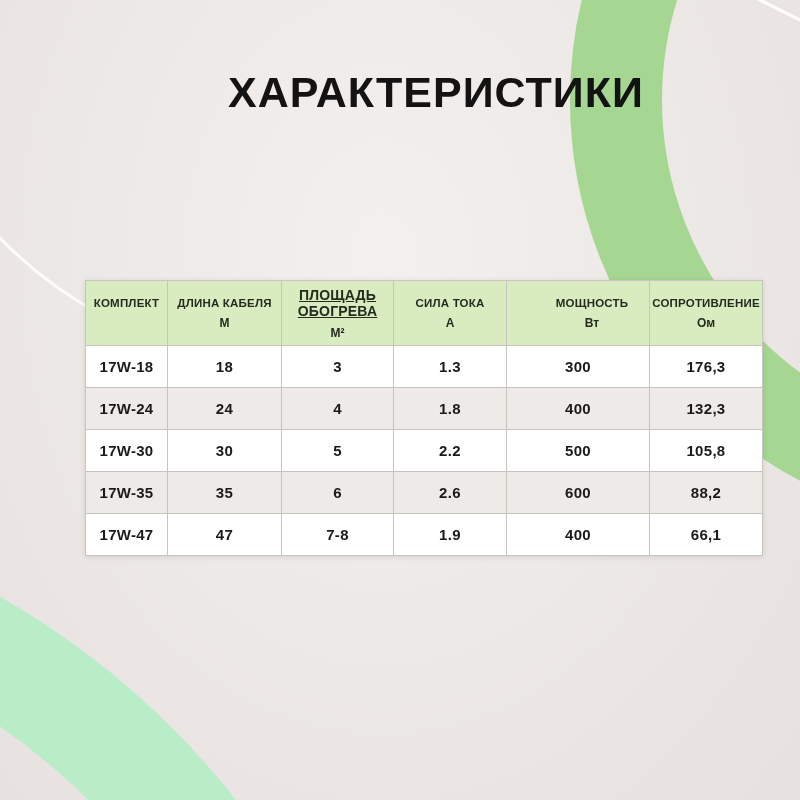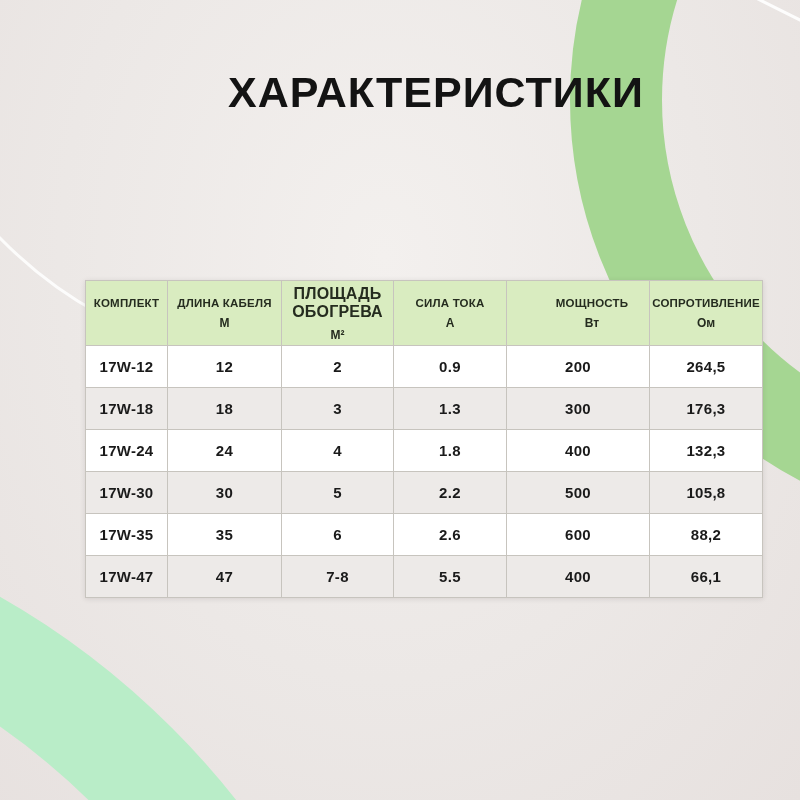--- a/index.html
+++ b/index.html
@@ -21,21 +21,21 @@
   }
   th,td{border:1px solid #c7c4be;text-align:center;vertical-align:middle;padding:0;}
   th{background:#d9ecc0;height:64px;color:#252c1f;font-weight:bold;}
   th:nth-child(1){width:81px;}
   th:nth-child(2){width:113px;}
   th:nth-child(3){width:111px;}
   th:nth-child(4){width:112px;}
   th:nth-child(5){width:114px;padding-left:28px;}
   th:nth-child(6){width:112px;}
   .colname{font-size:11.5px;letter-spacing:0.2px;}
-  th.col2 .colname{font-size:16px;}
+  th.col2 .colname{font-size:14px;text-decoration:underline;}
   .colunit{font-size:12px;margin-top:7px;min-height:14px;}
   td{height:41px;font-size:15px;font-weight:bold;color:#1a1a1a;letter-spacing:0.3px;}
   tbody tr:nth-child(odd) td{background:#ffffff;}
   tbody tr:nth-child(even) td{background:#edeae8;}
 </style>
 </head>
 <body>
 
 <svg class="decor" width="800" height="800" viewBox="0 0 800 800" aria-hidden="true">
   <circle cx="1000" cy="100" r="384" fill="none" stroke="#a5d692" stroke-width="92"></circle>
@@ -73,28 +73,20 @@
             <div class="colunit">Вт</div>
           </th>
           <th class="col5">
             <div class="colname">СОПРОТИВЛЕНИЕ</div>
             <div class="colunit">Ом</div>
           </th>
         </tr>
     </thead>
     <tbody>
         <tr>
-          <td>17W-12</td>
-          <td>12</td>
-          <td>2</td>
-          <td>0.9</td>
-          <td>200</td>
-          <td>264,5</td>
-        </tr>
-        <tr>
           <td>17W-18</td>
           <td>18</td>
           <td>3</td>
           <td>1.3</td>
           <td>300</td>
           <td>176,3</td>
         </tr>
         <tr>
           <td>17W-24</td>
           <td>24</td>
@@ -116,19 +108,19 @@
           <td>35</td>
           <td>6</td>
           <td>2.6</td>
           <td>600</td>
           <td>88,2</td>
         </tr>
         <tr>
           <td>17W-47</td>
           <td>47</td>
           <td>7-8</td>
-          <td>5.5</td>
+          <td>1.9</td>
           <td>400</td>
           <td>66,1</td>
         </tr>
       </tbody>
   </table>
 </div>
 
 </body></html>

